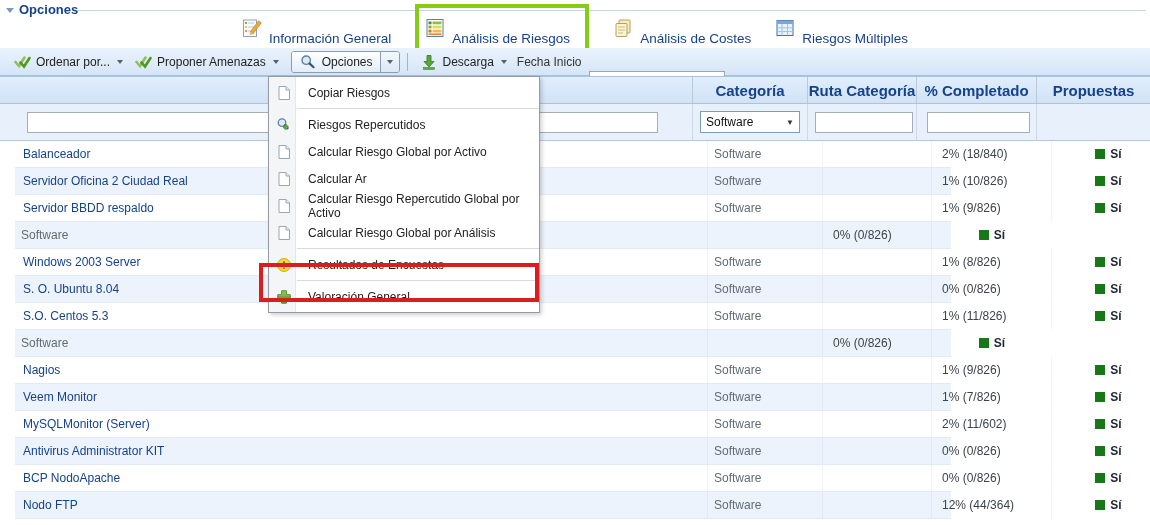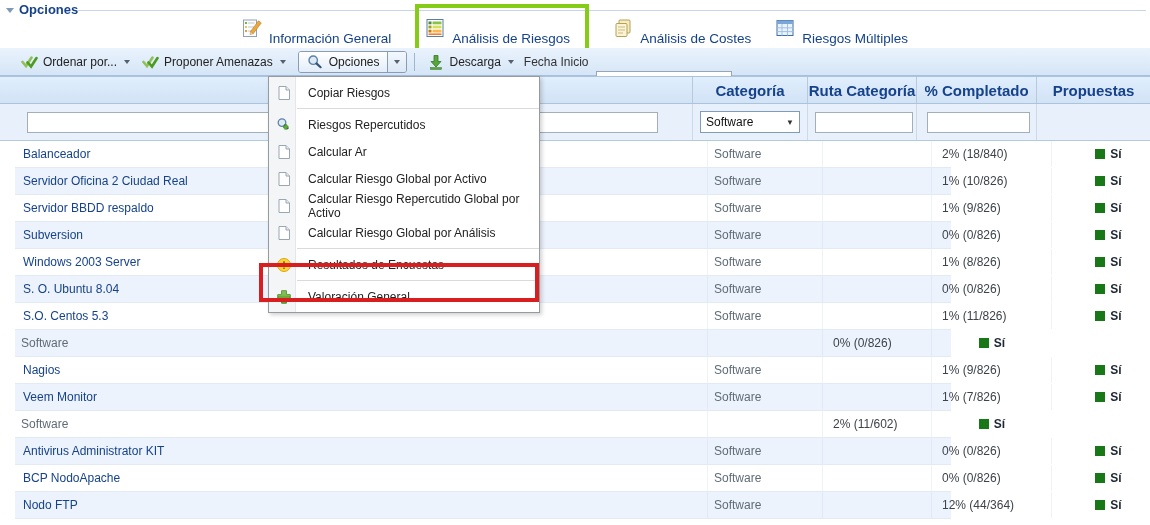--- a/index.html
+++ b/index.html
@@ -15,21 +15,21 @@
 
   
   .tabs { position:absolute; left:0; right:0; top:8px; height:40px; display:flex; justify-content:center; align-items:center; gap:24px; }
   .tab { display:flex; align-items:center; gap:7px; cursor:pointer; }
   .tab-label { color:#15428b; font-size:13.5px;margin-top:20px; }
   .tab.hl { border:4px solid #84cc16; padding:3px 15px 3px 6px; }
 
   
   .toolbar { position:absolute; top:48px; left:0; width:1150px; height:28px;
     background:linear-gradient(#eaf3fd,#d5e5f6); border-bottom:1px solid #a6c0dd;
-    display:flex; align-items:center; padding-left:15px; }
+    display:flex; align-items:center; padding-left:8px; }
   .tbtn { display:flex; align-items:center; gap:5px; padding:3px 6px; font-size:12px; color:#222; cursor:pointer; }
   .tb-arrow { width:0; height:0; border-left:3px solid transparent; border-right:3px solid transparent; border-top:4px solid #55606c; margin-left:2px; }
   .opc-group { display:flex; align-items:stretch; margin-left:6px; border:1px solid #8a9cb2; border-radius:3px; background:linear-gradient(#fdfefe,#dcead9 45%,#d7e6f5); overflow:hidden; }
   .opc-main { display:flex; align-items:center; gap:6px; padding:2px 8px; font-size:12px; color:#222; cursor:pointer; background:linear-gradient(#ffffff,#e2edf9); }
   .opc-arrow { display:flex; align-items:center; padding:0 6px; border-left:1px solid #8a9cb2; cursor:pointer; background:linear-gradient(#f3f8fd,#dbe8f6); }
   .tsep { width:1px; height:18px; background:#9fb6cc; margin:0 7px; }
   .tlabel { font-size:12px; color:#333; margin:0 7px 0 4px; }
   .date-input { width:136px; height:21px; border:1px solid #97a5b5; font-size:12px; padding:0 4px; color:#111; background:#fff; font-family:"Liberation Sans", sans-serif;margin-top:40px; }
 
   
@@ -249,23 +249,20 @@
       <div class="cell cat">Software</div>
       <div class="cell ruta"></div>
       <div class="cell comp">1% (9/826)</div>
       <div class="cell prop" style="border-right:none">
         <span class="green-sq"></span>
         <span class="si-text">Sí</span>
       </div>
     </div>
 
     <div class="grow gcols">
-      <div class="cell name">
-          <span class="link">Subversion</span>
-        </div>
       <div class="cell cat">Software</div>
       <div class="cell ruta"></div>
       <div class="cell comp">0% (0/826)</div>
       <div class="cell prop" style="border-right:none">
         <span class="green-sq"></span>
         <span class="si-text">Sí</span>
       </div>
     </div>
 
     <div class="grow gcols">
@@ -337,20 +334,23 @@
       <div class="cell cat">Software</div>
       <div class="cell ruta"></div>
       <div class="cell comp">1% (7/826)</div>
       <div class="cell prop" style="border-right:none">
         <span class="green-sq"></span>
         <span class="si-text">Sí</span>
       </div>
     </div>
 
     <div class="grow gcols">
+      <div class="cell name">
+          <span class="link">MySQLMonitor (Server)</span>
+        </div>
       <div class="cell cat">Software</div>
       <div class="cell ruta"></div>
       <div class="cell comp">2% (11/602)</div>
       <div class="cell prop" style="border-right:none">
         <span class="green-sq"></span>
         <span class="si-text">Sí</span>
       </div>
     </div>
 
     <div class="grow gcols">
@@ -408,28 +408,28 @@
         <line x1="8.8" y1="8.4" x2="11.6" y2="11.2" stroke="#35567a" stroke-width="2" stroke-linecap="round"></line>
         <path d="M11 9.8 h2.4 v1.4 h1.4 v2.4 h-1.4 v1.4 h-2.4 v-1.4 H9.6 v-2.4 h1.4 z" transform="translate(-1.2,-1.2) scale(0.9)" fill="#5fae38" stroke="#3b7d1e" stroke-width="0.6"></path>
       </svg>
       <span>Riesgos Repercutidos</span>
     </div>
     <div class="mitem">
       <svg class="icon16" viewBox="0 0 16 16">
         <path d="M3 1.5 h7 l3.5 3.5 v9.5 h-10.5 z" fill="#fff" stroke="#9aa6b2"></path>
         <path d="M10 1.5 v3.5 h3.5" fill="#e8edf2" stroke="#9aa6b2"></path>
       </svg>
-      <span>Calcular Ar</span>
+      <span>Calcular Riesgo Global por Activo</span>
     </div>
     <div class="mitem">
       <svg class="icon16" viewBox="0 0 16 16">
         <path d="M3 1.5 h7 l3.5 3.5 v9.5 h-10.5 z" fill="#fff" stroke="#9aa6b2"></path>
         <path d="M10 1.5 v3.5 h3.5" fill="#e8edf2" stroke="#9aa6b2"></path>
       </svg>
-      <span>Calcular Riesgo Global por Activo</span>
+      <span>Calcular Ar</span>
     </div>
     <div class="mitem">
       <svg class="icon16" viewBox="0 0 16 16">
         <path d="M3 1.5 h7 l3.5 3.5 v9.5 h-10.5 z" fill="#fff" stroke="#9aa6b2"></path>
         <path d="M10 1.5 v3.5 h3.5" fill="#e8edf2" stroke="#9aa6b2"></path>
       </svg>
       <span>Calcular Riesgo Repercutido Global por Activo</span>
     </div>
     <div class="mitem">
       <svg class="icon16" viewBox="0 0 16 16">

